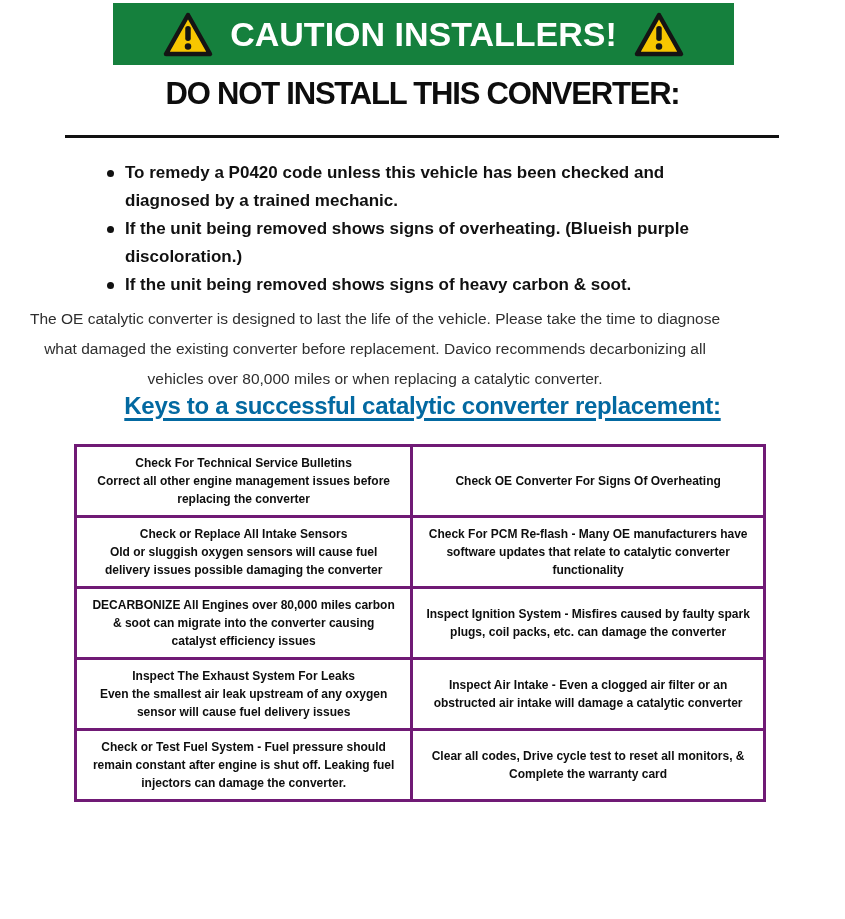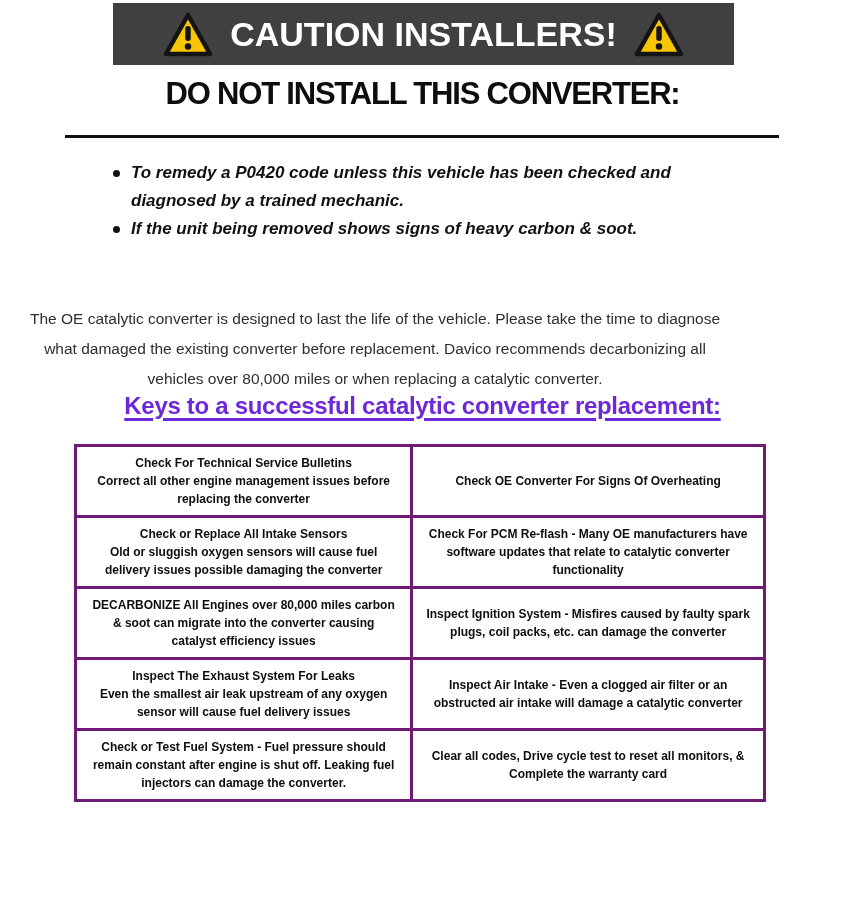--- a/index.html
+++ b/index.html
@@ -47,24 +47,23 @@
   .divider {
     position: absolute;
     top: 135px; left: 65px;
     width: 714px; height: 3px;
     background: #111111;
   }
 
   
   .warnings {
     position: absolute;
-    top: 159px; left: 109px;
+    top: 159px; left: 103px;
     width: 655px;
     list-style: none;
-    font-style: italic;
   }
   .warnings li {
     position: relative;
     padding-left: 22px;
     font-weight: bold;
     font-size: 17px;
     line-height: 28px;
     white-space: pre-line;
     color: #111111;
   }
@@ -91,21 +90,21 @@
 
   
   .keys-heading {
     position: absolute;
     top: 392px; left: 0;
     width: 100%;
     text-align: center;
     font-size: 24px;
     font-weight: bold;
     letter-spacing: -0.3px;
-    color: #6d28d9;
+    color: #0369a1;
     text-decoration: underline;
     text-decoration-thickness: 2.5px;
     text-underline-offset: 4px;
     white-space: nowrap;
   }
 
   
   .checklist {
     position: absolute;
     top: 444px; left: 74px;
@@ -124,21 +123,21 @@
     padding: 4px 13px;
     white-space: pre-line;
     color: #0e0e0e;
   }
   .checklist td.col-left  { width: 48.8%; }
   .checklist td.col-right { width: 51.2%; }
 </style>
 </head>
 <body>
 
-<div class="banner" id="banner-el" style="background: #404040;">
+<div class="banner" id="banner-el" style="background: #15803d;">
   <span>
     <svg class="tri-icon" viewBox="0 0 104 94">
       <polygon points="52,8 96,86 8,86" fill="#F7C600" stroke="#141414" stroke-width="9" stroke-linejoin="round"></polygon>
       <rect x="46.5" y="30" width="11" height="30" rx="5.5" fill="#141414"></rect>
       <circle cx="52" cy="71" r="6.5" fill="#141414"></circle>
     </svg>
   </span>
   <span class="banner-text" style="color: rgb(255, 255, 255);">CAUTION INSTALLERS!</span>
   <span>
     <svg class="tri-icon" viewBox="0 0 104 94">
@@ -149,20 +148,22 @@
   </span>
 </div>
 
 <div class="headline">DO NOT INSTALL THIS CONVERTER:</div>
 
 <div class="divider"></div>
 
 <ul class="warnings">
   <li>To remedy a P0420 code unless this vehicle has been checked and
 diagnosed by a trained mechanic.</li>
+  <li>If the unit being removed shows signs of overheating. (Blueish purple
+discoloration.)</li>
   <li>If the unit being removed shows signs of heavy carbon &amp; soot.</li>
 </ul>
 
 <div class="advisory">The OE catalytic converter is designed to last the life of the vehicle. Please take the time to diagnose
 what damaged the existing converter before replacement. Davico recommends decarbonizing all
 vehicles over 80,000 miles or when replacing a catalytic converter.</div>
 
 <div class="keys-heading">Keys to a successful catalytic converter replacement:</div>
 
 <table class="checklist">

